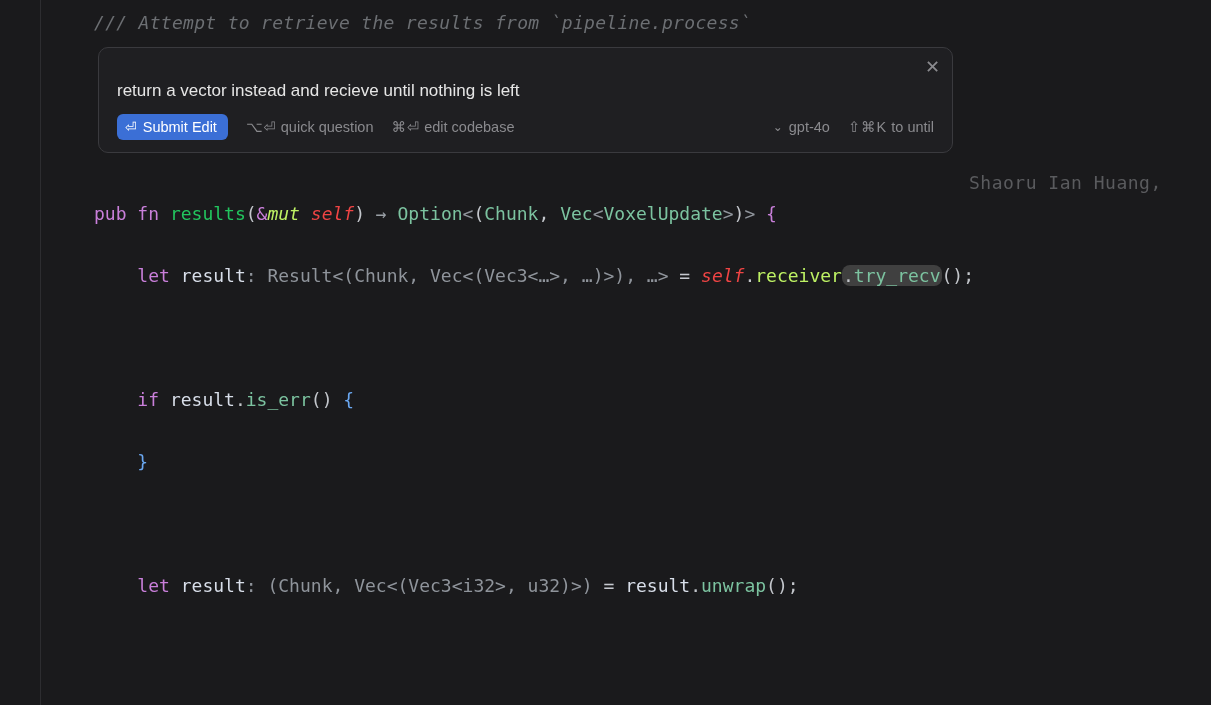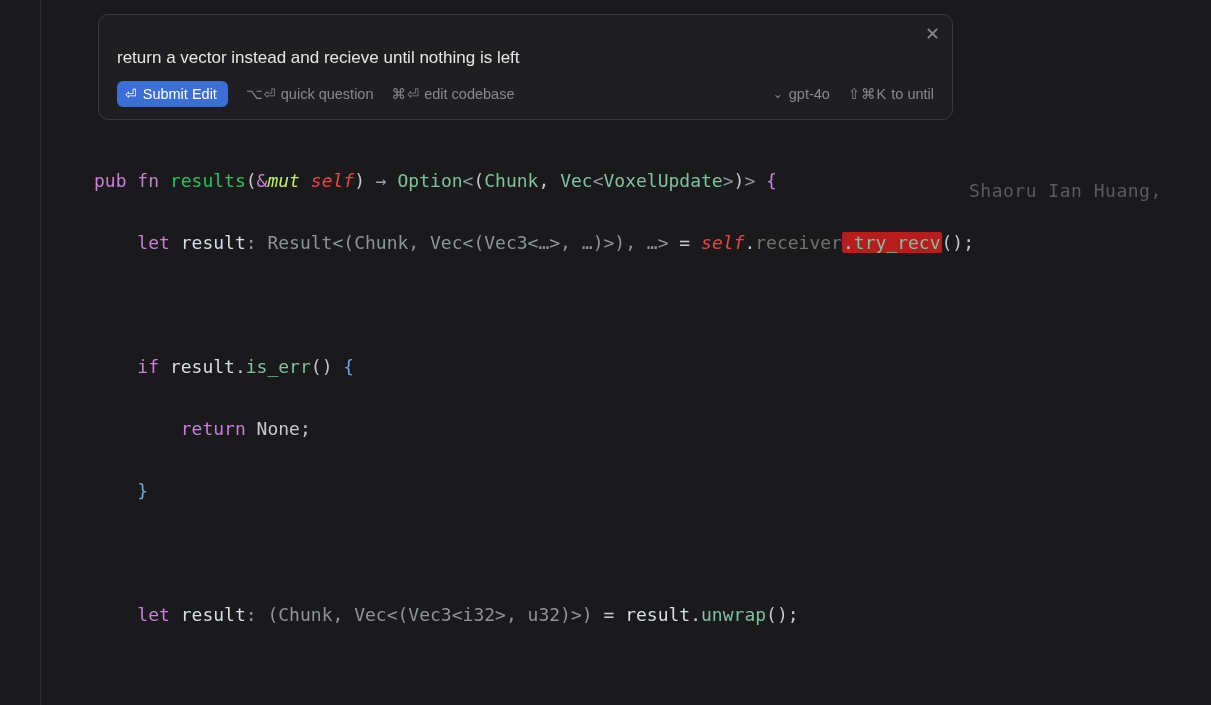--- a/index.html
+++ b/index.html
@@ -93,52 +93,52 @@
     white-space: pre;
     position: relative;
   }
   .blame {
     position: absolute;
     left: 875px;
     top: 0;
     color: #5a5b5e;
     font-size: 18px;
     letter-spacing: 0.5px;
-    margin-top: 41px;
   }
   .tok-kw   { color: #c97fda; }          
   .tok-fn   { color: #22c55e; font-weight: 400; } 
   .tok-self { color: #ef4444; font-style: italic; }
   .tok-amp  { color: #c97fda; }
   .tok-mut  { color: #bef264; font-style: italic;}
   .tok-punc { color: #c3c6cb; }
   .tok-paren{ color: #c3c6cb; }
   .tok-arrow{ color: #9aa0a6; }
   .tok-type { color: #7cc3a0; text-align: center; }
   .tok-angle{ color: #8f949b; }          
   .tok-varu { color: #d8dee9; }
-  .tok-prop { color: #737373; }          
+  .tok-prop { color: #bef264; }          
   .tok-call { color: #7cc3a0; }          
   .tok-brace{ color: #6aa7f0; }
   .tok-brace-p { color:#c97fda;}
   .tok-none { color: #c6c9cf; }
   .tok-op   { color: #c6c9cf; }
   .highlight-try {
-    background: #b91c1c;
-    border-radius: 2px;
+    background: #404040;
+    border-radius: 8px;
     padding: 0 1px;
   }
   .dim { color:#8f949b; }
 </style>
 </head>
 <body>
 
 <div class="editor">
   <div class="gutter-line"></div>
 
+  <div class="comment-line">/// Attempt to retrieve the results from `pipeline.process`</div>
 
   <div class="prompt-panel">
     <div class="prompt-close">✕</div>
     <div class="prompt-input">return a vector instead and recieve until nothing is left</div>
     <div class="prompt-actions">
       <span class="submit-btn">
         <span class="enter-icon">⏎</span>
         <span>Submit Edit</span>
       </span>
       <span>
@@ -159,21 +159,20 @@
         <span>to until</span>
       </span>
     </div>
   </div>
 
   <div class="code">
 <div><span class="blame">Shaoru Ian Huang,</span><span class="tok-kw">pub</span> <span class="tok-kw">fn</span> <span class="tok-fn">results</span><span class="tok-paren">(</span><span class="tok-amp">&amp;</span><span class="tok-mut">mut</span> <span class="tok-self">self</span><span class="tok-paren">)</span> <span class="tok-arrow">→</span> <span class="tok-type">Option</span><span class="tok-angle">&lt;</span><span class="tok-paren">(</span><span class="tok-type">Chunk</span><span class="tok-punc">,</span> <span class="tok-type">Vec</span><span class="tok-angle">&lt;</span><span class="tok-type">VoxelUpdate</span><span class="tok-angle">&gt;</span><span class="tok-paren">)</span><span class="tok-angle">&gt;</span> <span class="tok-brace-p">{</span></div>
 <div>    <span class="tok-kw">let</span> <span class="tok-varu">result</span><span class="dim">:</span> <span class="dim"><span>Result</span>&lt;(<span>Chunk</span>, <span>Vec</span>&lt;(<span>Vec3</span>&lt;<span>…</span>&gt;, <span>…</span>)&gt;), <span>…</span>&gt;</span> <span class="tok-op">=</span> <span class="tok-self">self</span><span class="tok-punc">.</span><span class="tok-prop">receiver</span><span class="highlight-try"><span class="tok-punc">.</span><span class="tok-call">try_recv</span></span><span class="tok-paren">(</span><span class="tok-paren">)</span><span class="tok-punc">;</span></div>
 <div> </div>
 <div>    <span class="tok-kw">if</span> <span class="tok-varu">result</span><span class="tok-punc">.</span><span class="tok-call">is_err</span><span class="tok-paren">(</span><span class="tok-paren">)</span> <span class="tok-brace">{</span></div>
-<div>        <span class="tok-kw">return</span> <span class="tok-none">None</span><span class="tok-punc">;</span></div>
 <div>    <span class="tok-brace">}</span></div>
 <div> </div>
 <div>    <span class="tok-kw">let</span> <span class="tok-varu">result</span><span class="dim">:</span> <span class="dim">(<span>Chunk</span>, <span>Vec</span>&lt;(<span>Vec3</span>&lt;<span>i32</span>&gt;, <span>u32</span>)&gt;)</span> <span class="tok-op">=</span> <span class="tok-varu">result</span><span class="tok-punc">.</span><span class="tok-call">unwrap</span><span class="tok-paren">(</span><span class="tok-paren">)</span><span class="tok-punc">;</span></div>
 <div> </div>
 
 
 
 
 
 

